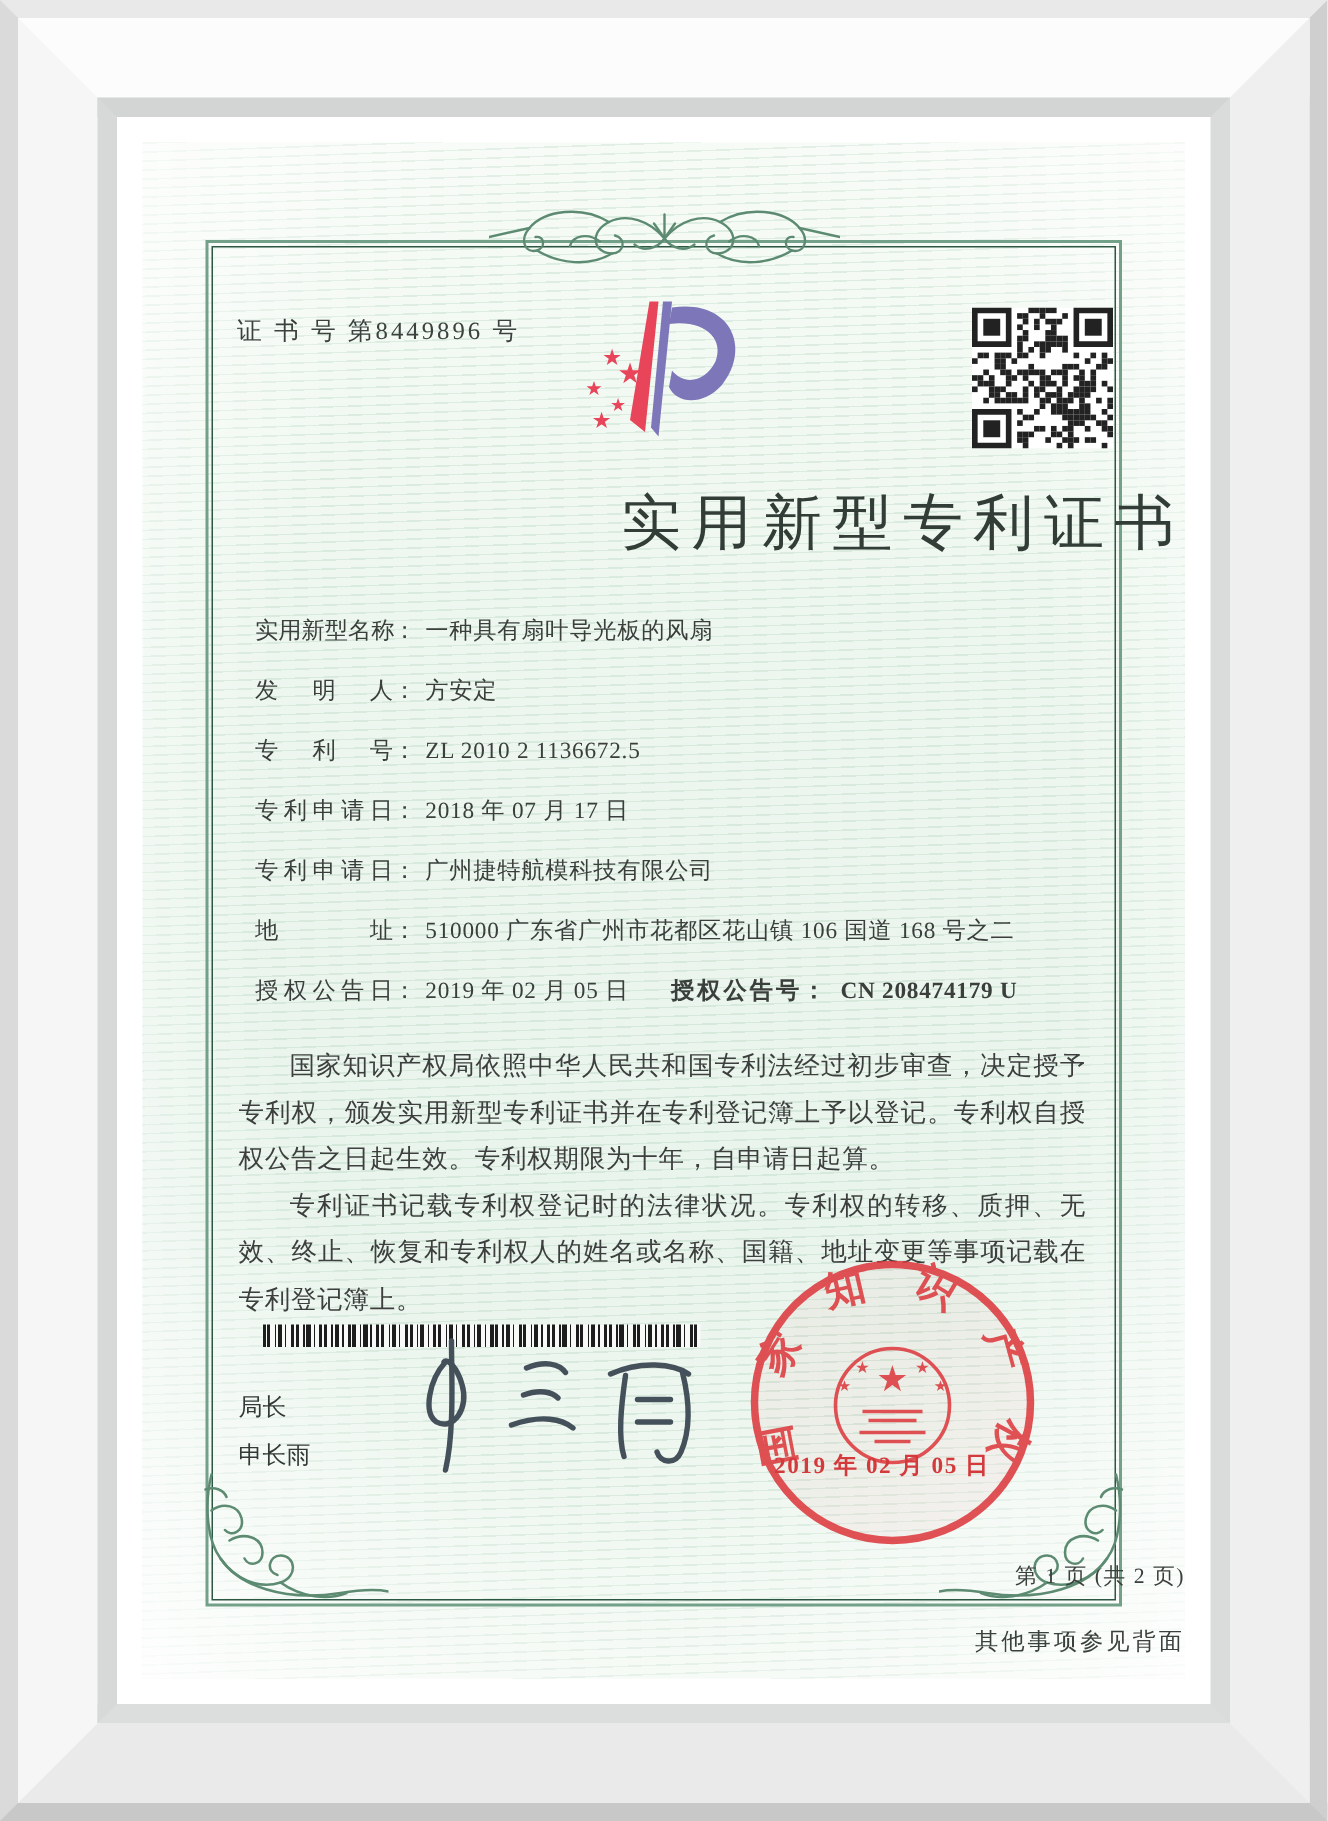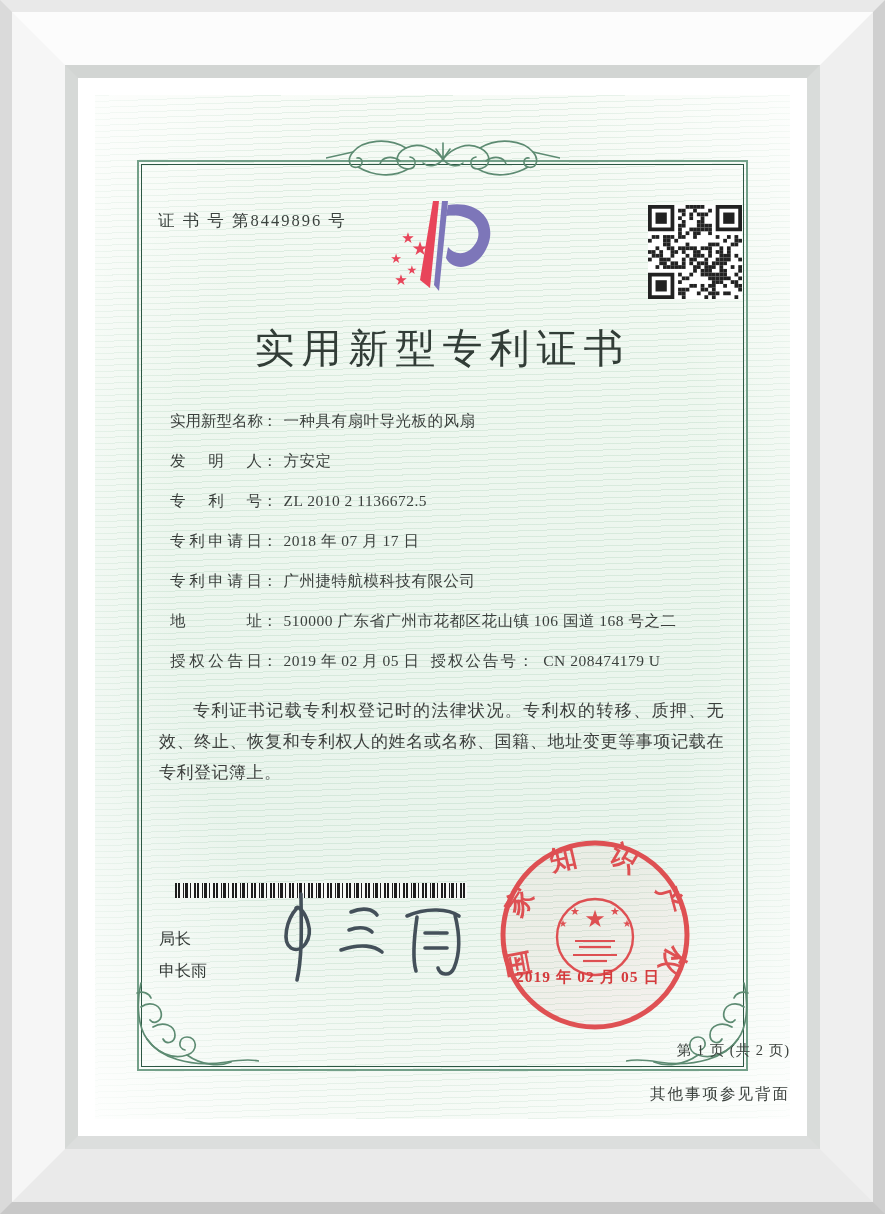--- a/index.html
+++ b/index.html
@@ -42,31 +42,31 @@
   .border-inner{position:absolute;inset:2px;border:1px solid #2c5743;}
   .ornament{position:absolute;pointer-events:none;}
   .orn-top{left:50%;top:34px;transform:translateX(-50%);}
   .orn-bl{left:32px;top:886px;}
   .orn-br{right:32px;top:886px;transform:scaleX(-1);}
   
   .cert-no{position:absolute;left:63px;top:115px;font-size:16.5px;color:#3b423e;letter-spacing:2px;}
   .logo{position:absolute;left:283px;top:100px;}
   .qr{position:absolute;left:553px;top:110px;}
   .title{
-    position:absolute;left:0;right:0;top:226px;text-align:center;
+    position:absolute;left:0;right:0;top:226px;text-align:right;
     font-size:40px;letter-spacing:7px;color:#323d37;font-weight:500;
   }
   .fields{position:absolute;left:75px;top:318px;right:55px;font-size:15.5px;color:#3a3f3c;}
   .frow{display:flex;align-items:center;margin-bottom:24px;line-height:16px;white-space:nowrap;}
   .flabel{
     display:inline-block;width:92px;
     text-align:justify;text-align-last:justify;text-justify:inter-character;
   }
   .fvalue{margin-left:6px;letter-spacing:0.5px;}
-  .grant-no-group{margin-left:11px;}
+  .grant-no-group{margin-left:28px;font-weight:bold;}
   .grant-no-group .flabel{width:auto;letter-spacing:2px;}
   .paras{
     position:absolute;left:64px;right:66px;top:600px;
     font-size:17px;line-height:1.83;color:#3c3f3d;text-align:justify;letter-spacing:0.5px;
   }
   .paras p{margin:0;text-indent:2em;}
   .barcode{
     position:absolute;left:80px;top:788px;width:292px;height:15px;
     background:repeating-linear-gradient(90deg,
       #1d1d1d 0 2px,#f7faf7 2px 3px,#1d1d1d 3px 5px,#f7faf7 5px 8px,
@@ -403,20 +403,21 @@
               <span>：</span>
             <span class="fvalue">2019 年 02 月 05 日</span>
             <span class="grant-no-group">
               <span class="flabel">授权公告号</span><span>：</span>
               <span class="fvalue">CN 208474179 U</span>
             </span>
           </div>
         </div>
 
         <div class="paras">
+          <p>国家知识产权局依照中华人民共和国专利法经过初步审查，决定授予专利权，颁发实用新型专利证书并在专利登记簿上予以登记。专利权自授权公告之日起生效。专利权期限为十年，自申请日起算。</p>
           <p>专利证书记载专利权登记时的法律状况。专利权的转移、质押、无效、终止、恢复和专利权人的姓名或名称、国籍、地址变更等事项记载在专利登记簿上。</p>
         </div>
 
         <div class="barcode"></div>
 
         <div class="director">
           <div>局长</div>
           <div>申长雨</div>
         </div>
 

